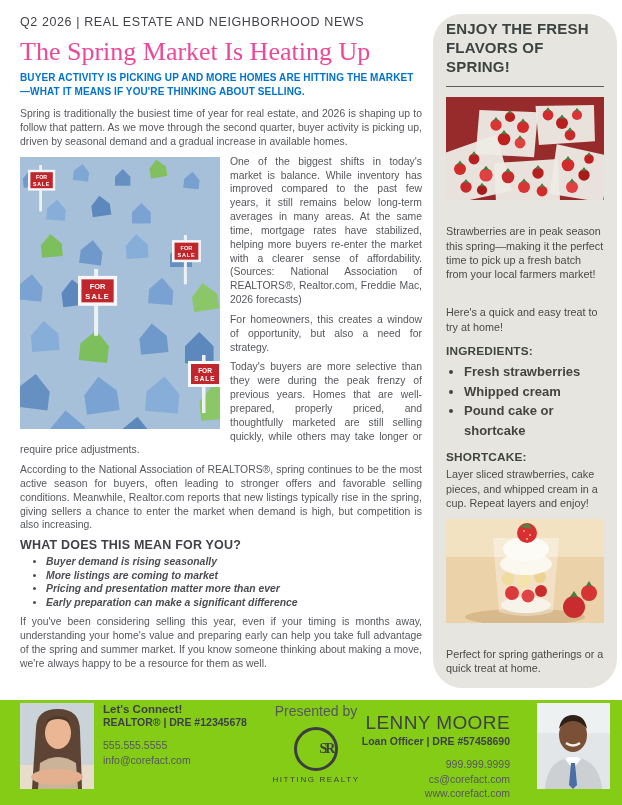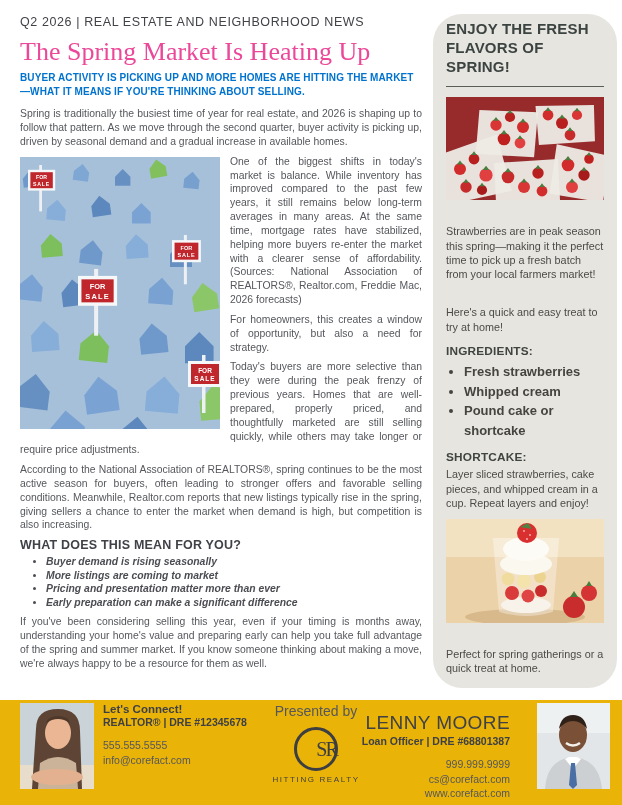--- a/index.html
+++ b/index.html
@@ -55,34 +55,34 @@
     line-height:1.25; letter-spacing:0.2px;
   }
   .sb-divider { border:none; border-top:1.5px solid #5a5d55; margin:10px 0 10px 0; }
   .sb-img { width:158px; display:block; }
   .sb-p { font-size:10.8px; line-height:1.32; color:#4b4b47; margin-top:24px; }
   .sb-h { font-size:11.8px; font-weight:bold; color:#3f4440; margin-top:10px; line-height:1.3; letter-spacing:0.2px; }
   ul.sb-list { list-style:disc; margin:3px 0 2px 18px; }
   ul.sb-list li { font-size:13px; font-weight:bold; color:#45453f; line-height:1.5; }
   .sb-italic { font-style:italic; font-weight:bold; }
   
-  .footer { position:absolute; left:0; top:700px; width:622px; height:105px; background:#eab308; }
+  .footer { position:absolute; left:0; top:700px; width:622px; height:105px; background:#84cc16; }
   .agent-photo { position:absolute; left:20px; top:3px; width:74px; height:86px; overflow:hidden; }
   .agent-block { position:absolute; left:103px; top:3px; width:170px; }
   .connect-label { font-size:11.5px; font-weight:bold; color:#3e4045; }
   .agent-name { font-size:19px; color:#3f4145; letter-spacing:0.4px; margin-top:2px; }
   .agent-title { font-size:10.5px; font-weight:bold; color:#3e4045; margin-top:1px; }
   .agent-contact { font-size:10.5px; color:#55575c; line-height:1.4; margin-top:10px; }
   .presented-block { position:absolute; left:268px; top:3px; width:96px; text-align:center; }
   .presented-label { font-size:14px; color:#55575c;text-align:center; }
   .logo-circle {
     width:44px; height:44px; border:3px solid #3d3e42; border-radius:50%;
     margin:8px auto 4px auto; display:flex; align-items:center; justify-content:center;
   }
-  .logo-monogram { font-family:"Liberation Serif", serif; font-weight:normal; font-size:20px; color:#3d3e42; letter-spacing:-2px;margin-left:21px; }
+  .logo-monogram { font-family:"Liberation Serif", serif; font-weight:bold; font-size:14px; color:#3d3e42; letter-spacing:-2px;margin-left:21px; }
   .logo-company { font-size:8px; color:#3d3e42; letter-spacing:1.6px; }
   .partner-block { position:absolute; left:313px; top:10px; width:197px; text-align:right; }
   .partner-photo { position:absolute; left:537px; top:3px; width:73px; height:86px; overflow:hidden; }
 </style>
 </head>
 <body>
 
 <div class="main">
   <div class="issue-line">Q2 2026 | REAL ESTATE AND NEIGHBORHOOD NEWS</div>
 
@@ -268,21 +268,21 @@
   <div class="presented-block">
     <div class="presented-label">Presented by</div>
     <div class="logo-circle">
       <span class="logo-monogram">SR</span>
     </div>
     <div class="logo-company">HITTING REALTY</div>
   </div>
 
   <div class="partner-block">
     <div class="agent-name">LENNY MOORE</div>
-    <div class="agent-title">Loan Officer | DRE #68801387</div>
+    <div class="agent-title">Loan Officer | DRE #57458690</div>
     <div class="agent-contact">
       <div>999.999.9999</div>
       <div>cs@corefact.com</div>
       <div>www.corefact.com</div>
     </div>
   </div>
 
   <div class="partner-photo">
     <svg width="73" height="86" viewBox="0 0 73 86">
       <rect width="73" height="86" fill="#e2e6e8"></rect>

